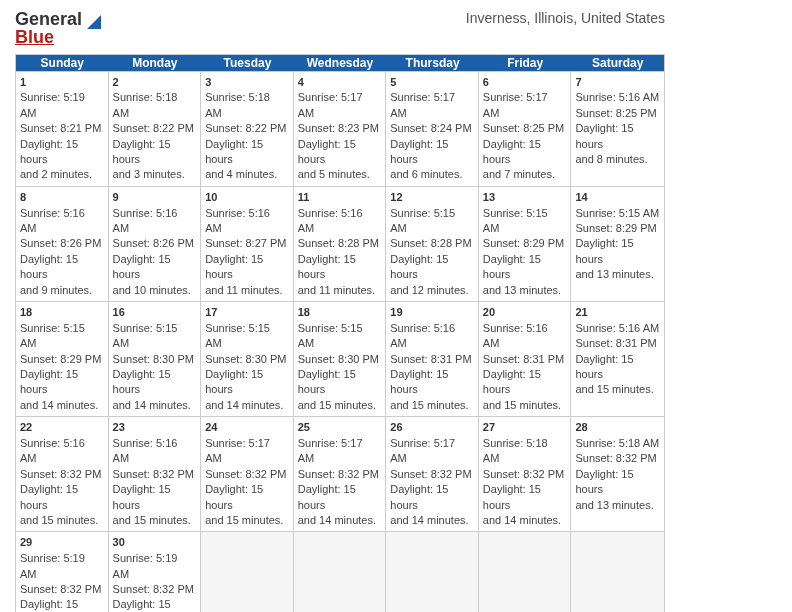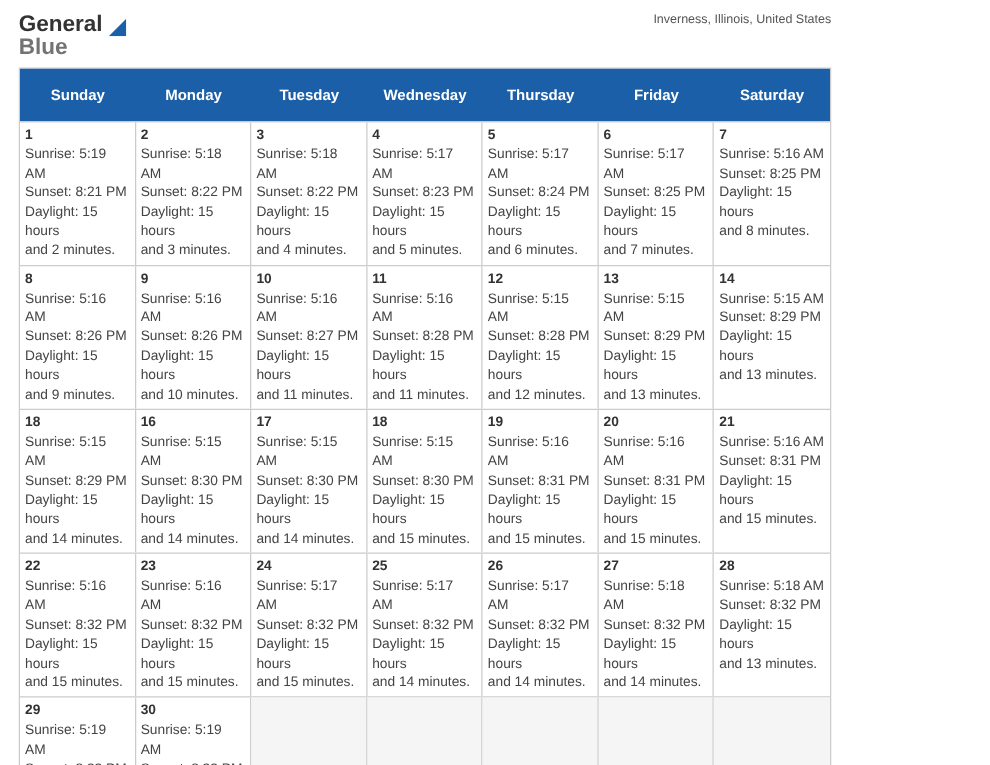--- a/index.html
+++ b/index.html
@@ -26,51 +26,51 @@
     .logo {
       display: flex;
       align-items: center;
     }
     .logo-text {
       font-size: 18px;
       font-weight: bold;
       line-height: 1.1;
     }
     .logo-general { color: #333; }
-    .logo-blue { color: #737373; }
+    .logo-blue { color: #b91c1c; text-decoration: underline; }
     .title-block {
       text-align: right;
     }
     .main-title {
       font-size: 32px;
       font-weight: bold;
       color: #333;
     }
     .subtitle {
-      font-size: 10px;
+      font-size: 14px;
       color: #555;
       margin-left: 41px;
     }
     .calendar {
       flex: 1;
       display: flex;
       flex-direction: column;
       border: 1px solid #ccc;
     }
     .cal-header {
       display: grid;
       grid-template-columns: repeat(7, 1fr);
       background: #1a5fa8;
     }
     .cal-header-cell {
       color: #fff;
       text-align: center;
       font-size: 12px;
       font-weight: bold;
-      padding: 14px 2px;
+      padding: 1px 2px;
     }
     .cal-body {
       flex: 1;
       display: flex;
       flex-direction: column;
     }
     .cal-row {
       display: grid;
       grid-template-columns: repeat(7, 1fr);
       flex: 1;

